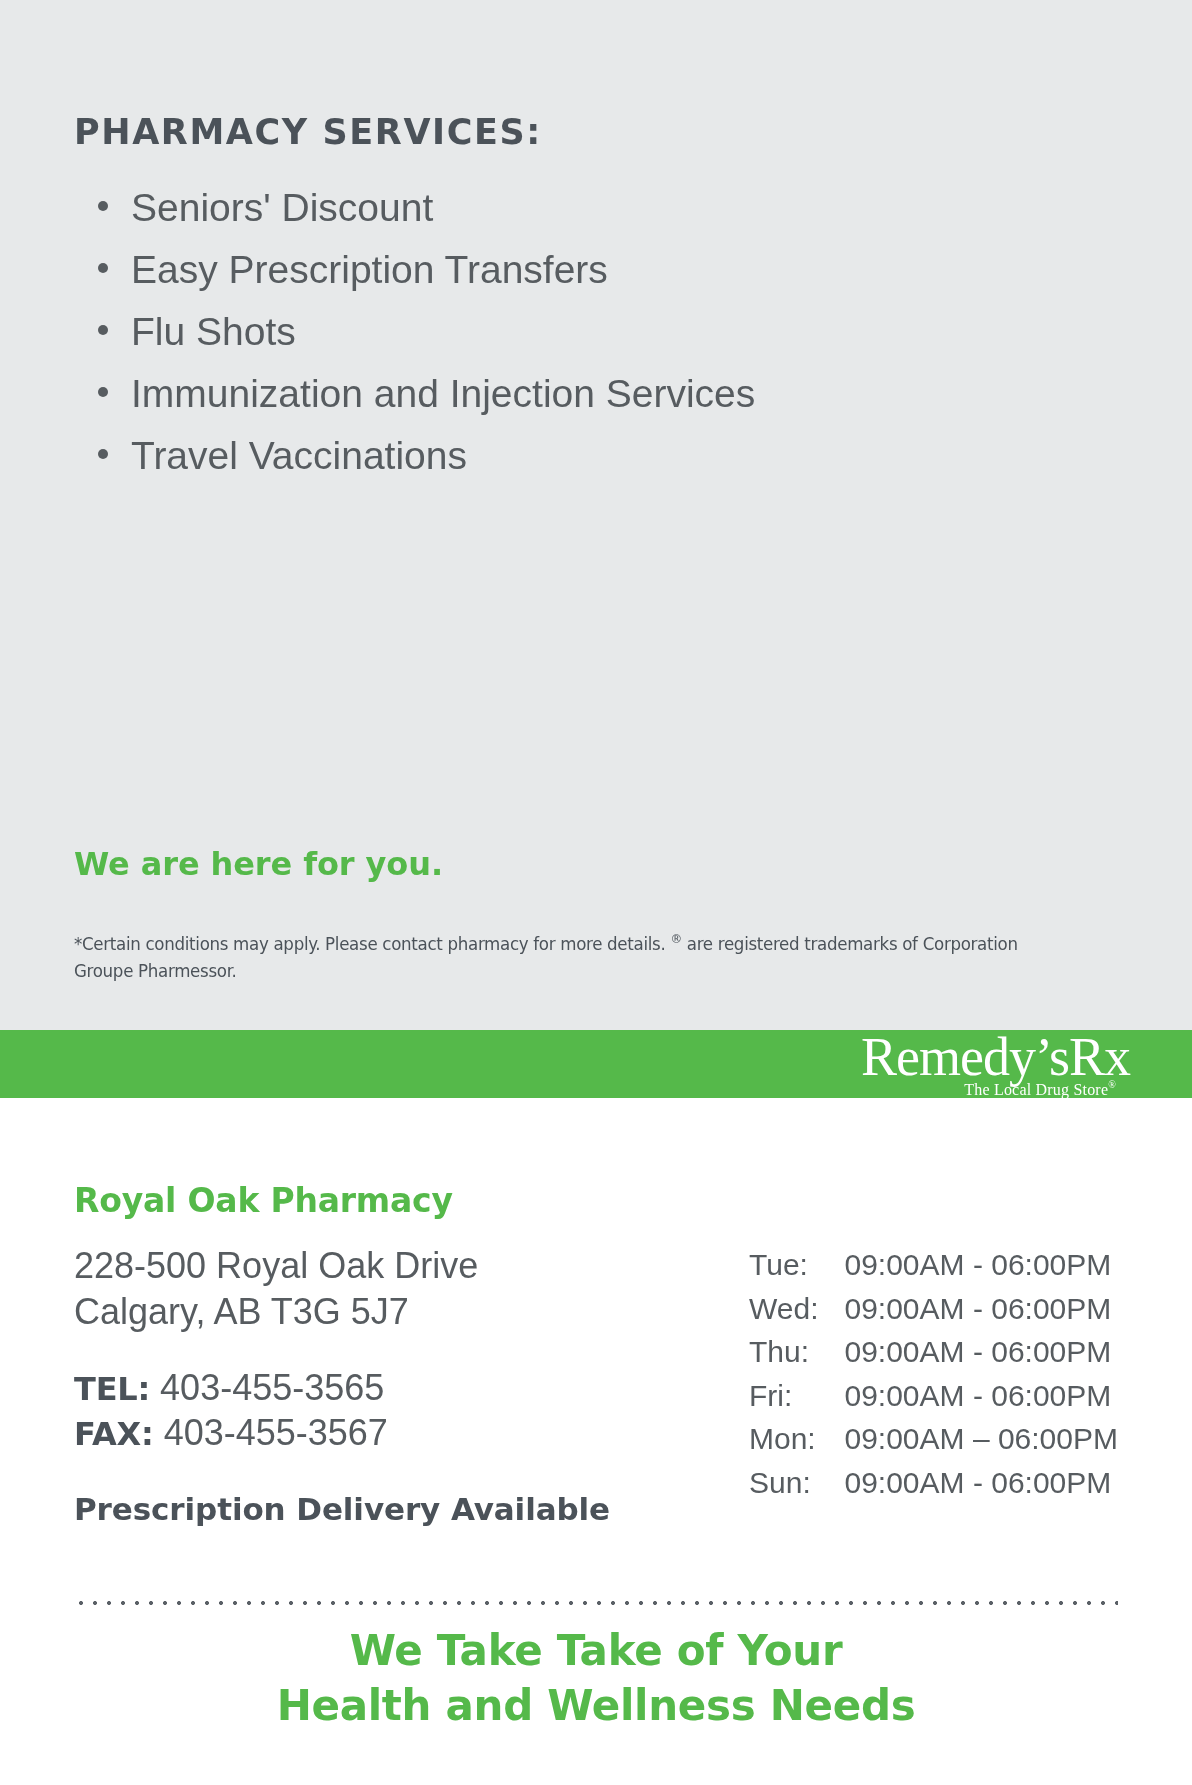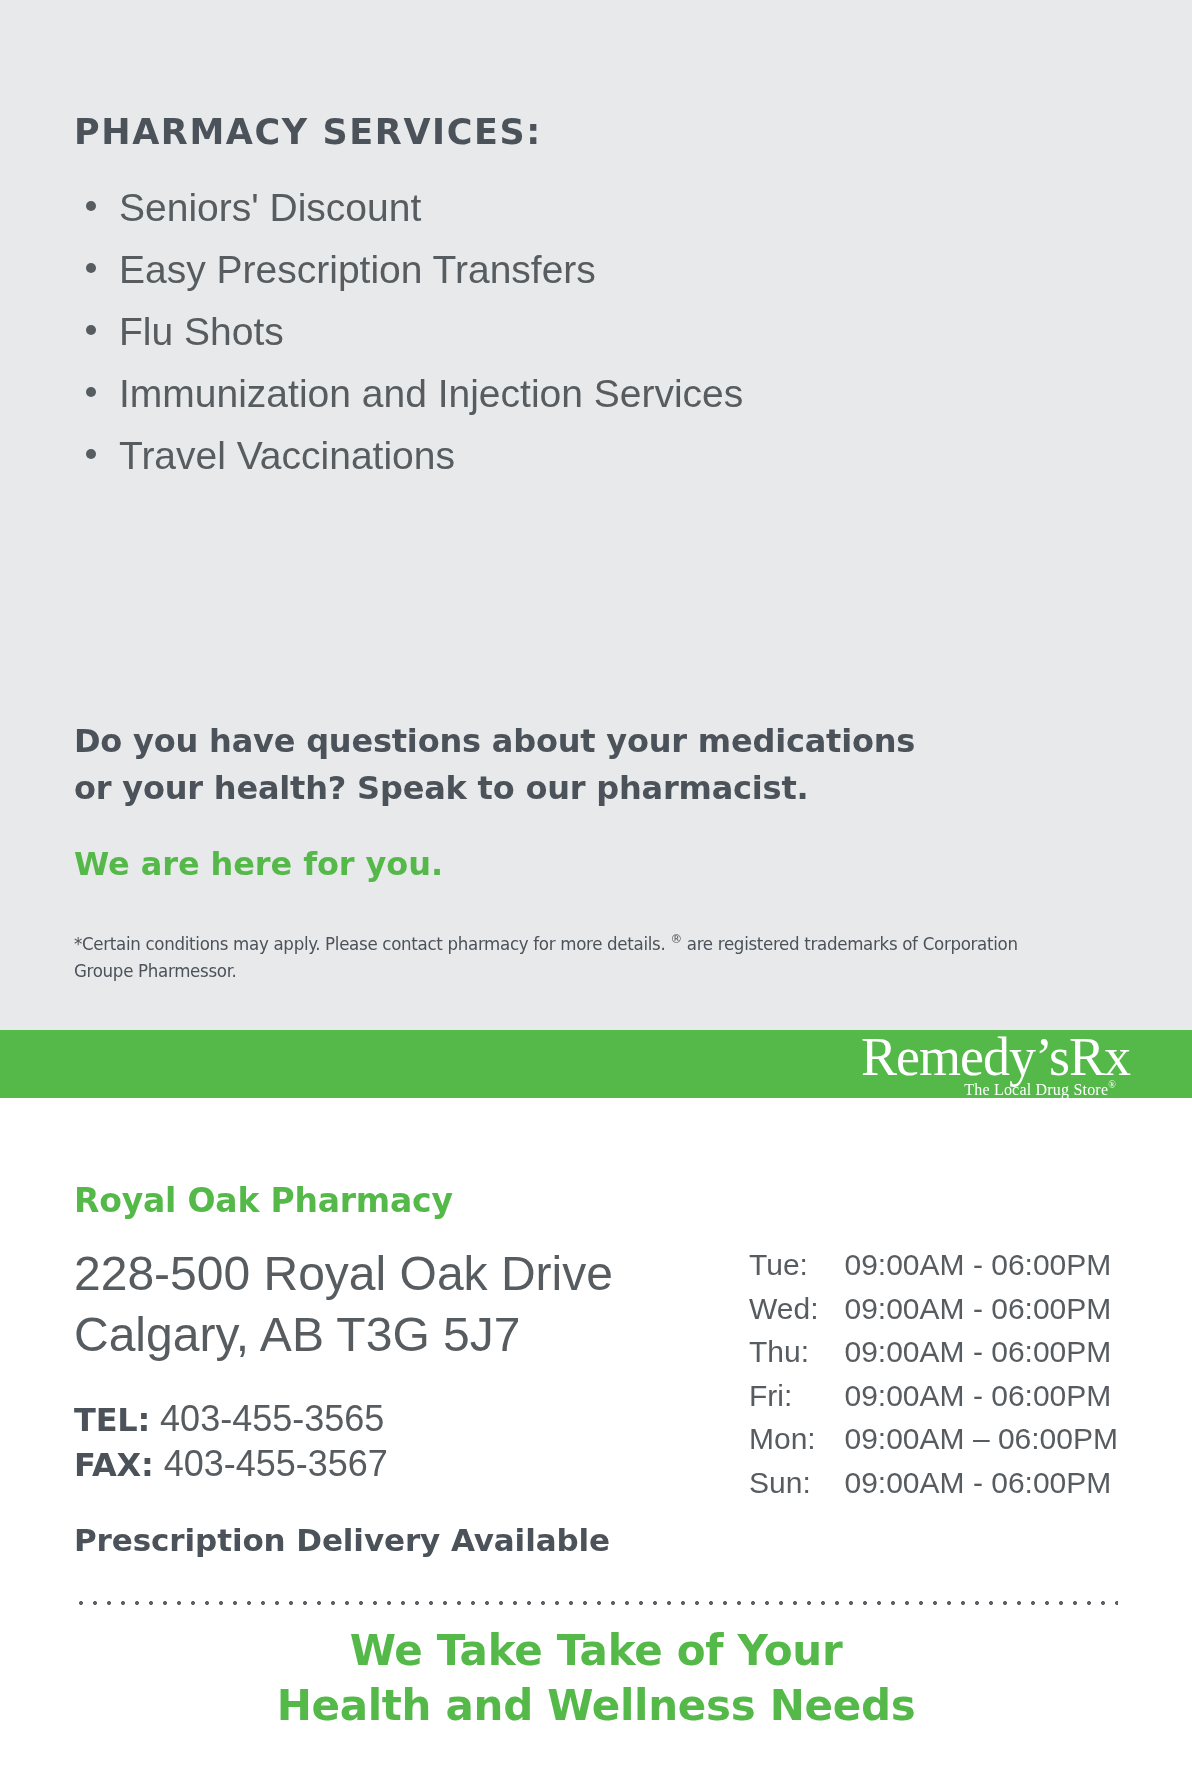--- a/index.html
+++ b/index.html
@@ -31,21 +31,21 @@
     font-size: 35px;
     letter-spacing: 1.6px;
     color: #4b5259;
     padding-top: 115px;
     margin: 0;
     line-height: 1;
   }
 
   .services-list {
     list-style: none;
-    margin: 0;
+    margin: 12px;
     padding: 0;
     margin-top: 38px;
   }
   .services-list li {
     display: flex;
     align-items: baseline;
     font-family: "Liberation Sans", sans-serif;
     font-size: 39px;
     color: #575c60;
     line-height: 1;
@@ -163,21 +163,21 @@
   }
 
   .info-row {
     display: flex;
     margin-top: 26px;
     align-items: flex-start;
   }
   .info-left { width: 600px; }
   .addr-line {
     font-family: "Liberation Sans", sans-serif;
-    font-size: 48px;
+    font-size: 36px;
     color: #575c60;
     line-height: 1.28;
     font-weight: 300;
   }
   .contact-block { margin-top: 30px; }
   .contact-line {
     font-size: 36px;
     color: #575c60;
     line-height: 1.25;
     font-weight: 300;
@@ -265,24 +265,20 @@
     <li>
       <span class="bullet-dot"></span>
       <span>Immunization and Injection Services</span>
     </li>
     <li>
       <span class="bullet-dot"></span>
       <span>Travel Vaccinations</span>
     </li>
   </ul>
 
-  <div class="question-block">
-    <div class="question-line">Do you have questions about your medications</div>
-    <div class="question-line">or your health? Speak to our pharmacist.</div>
-  </div>
 
   <div class="tagline-green">We are here for you.</div>
 
   <div class="disclaimer">
     <span>*Certain conditions may apply. Please contact pharmacy for more details. </span><sup>®</sup><span> are registered trademarks of</span>
     <span>Corporation Groupe Pharmessor.</span>
   </div>
 
 </div>
 

